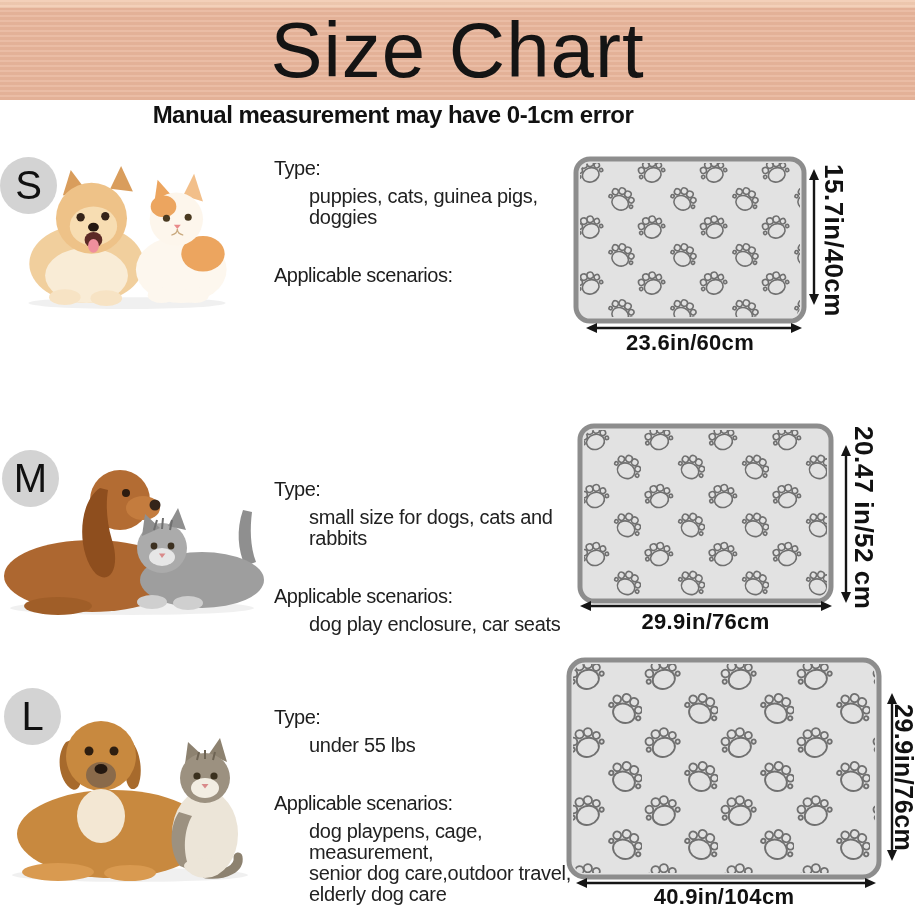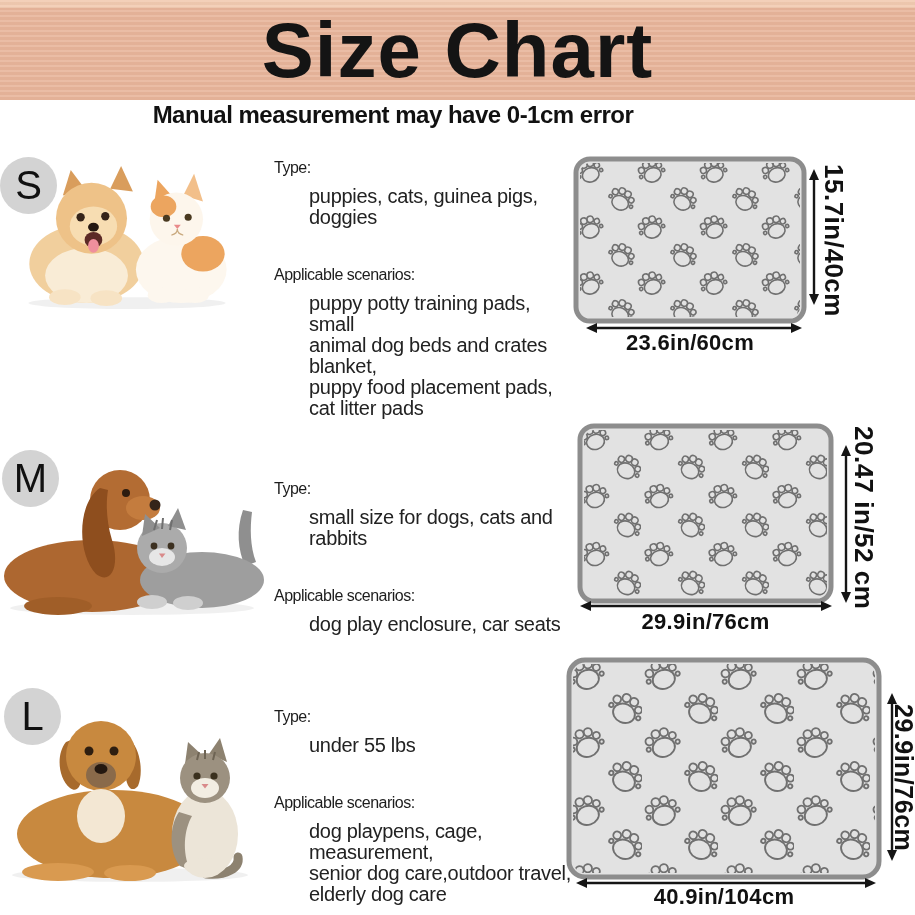--- a/index.html
+++ b/index.html
@@ -9,21 +9,21 @@
   }
   
   .banner{
     position:absolute;left:0;top:0;width:915px;height:100px;
     background:
       repeating-linear-gradient(180deg, rgba(255,255,255,0.10) 0 2px, rgba(0,0,0,0.025) 2px 5px),
       linear-gradient(180deg,#f2cbb1 0 8px,#e8b59b 8px 100%);
     display:flex;align-items:center;justify-content:center;
   }
   .banner h1{
-    margin:0;font-size:78px;font-weight:bold;letter-spacing:1px;color:#141414;
+    margin:0;font-size:78px;font-weight:normal;letter-spacing:1px;color:#141414;
     line-height:100px;
   }
   .subtitle{
     position:absolute;left:0;top:101px;width:786px;height:30px;
     text-align:center;font-size:24px;font-weight:bold;letter-spacing:-0.5px;color:#111;
   }
   
   .row{position:absolute;left:0;top:0;width:0;height:0;overflow:visible;}
   
   .badge{
@@ -38,21 +38,21 @@
   .pets{position:absolute;}
   .pets svg{display:block;width:100%;height:100%;}
   .pets-s{left:14px;top:162px;width:226px;height:148px;}
   .pets-m{left:0px;top:448px;width:268px;height:170px;}
   .pets-l{left:8px;top:694px;width:248px;height:190px;}
   
   .info{position:absolute;width:300px;}
   .info-s{left:274px;top:153px;}
   .info-m{left:274px;top:474px;}
   .info-l{left:274px;top:702px;}
-  .h{font-size:16px;line-height:30px;color:#1d1d1d;letter-spacing:-0.5px;}
+  .h{font-size:20px;line-height:30px;color:#1d1d1d;letter-spacing:-0.5px;}
   .b{font-size:20px;line-height:21px;color:#222;letter-spacing:-0.3px;margin-top:3px;margin-left:35px;}
   .b + .h{margin-top:32px;}
   
   .pad{position:absolute;}
   .pad svg{display:block;width:100%;height:100%;}
   .pad-s{left:573px;top:156px;width:234px;height:168px;}
   .pad-m{left:577px;top:423px;width:257px;height:181px;}
   .pad-l{left:566px;top:657px;width:316px;height:223px;}
   
   .varrow,.harrow{position:absolute;}
@@ -123,26 +123,20 @@
         <ellipse cx="182" cy="135" rx="14" ry="8" fill="#fdf7ee"></ellipse>
       </svg>
     </div>
 
     <div class="info info-s">
       <div class="h">Type:</div>
       <div class="b">
           <div>puppies, cats, guinea pigs, doggies</div>
         </div>
       <div class="h">Applicable scenarios:</div>
-      <div class="b">
-          <div>puppy potty training pads, small</div>
-          <div>animal dog beds and crates blanket,</div>
-          <div>puppy food placement pads,</div>
-          <div>cat litter pads</div>
-        </div>
     </div>
 
     <div class="pad pad-s">
       <svg viewBox="0 0 234 168" preserveAspectRatio="none">
         <defs>
           <pattern id="paws-s" width="62" height="56" patternUnits="userSpaceOnUse">
             <g transform="translate(17,17) rotate(-20)" stroke="#707070" stroke-width="1.6" fill="none">
               <ellipse cx="0" cy="2" rx="8.5" ry="7"></ellipse>
                 <circle cx="-9" cy="-6" r="3"></circle>
                 <circle cx="-3" cy="-9.5" r="3.2"></circle>

